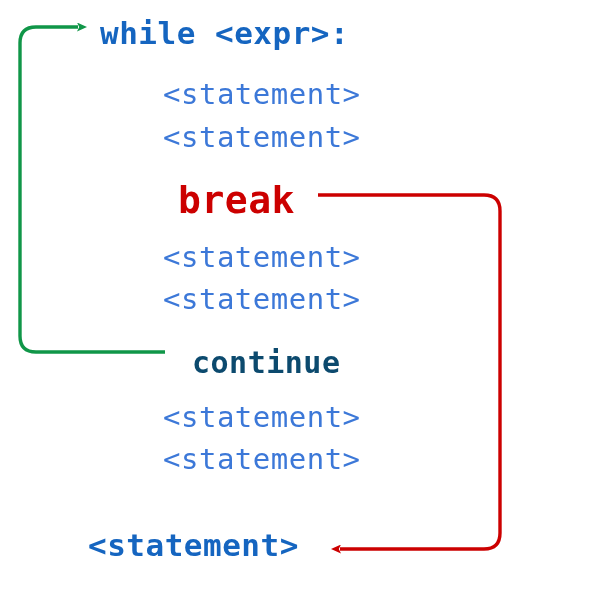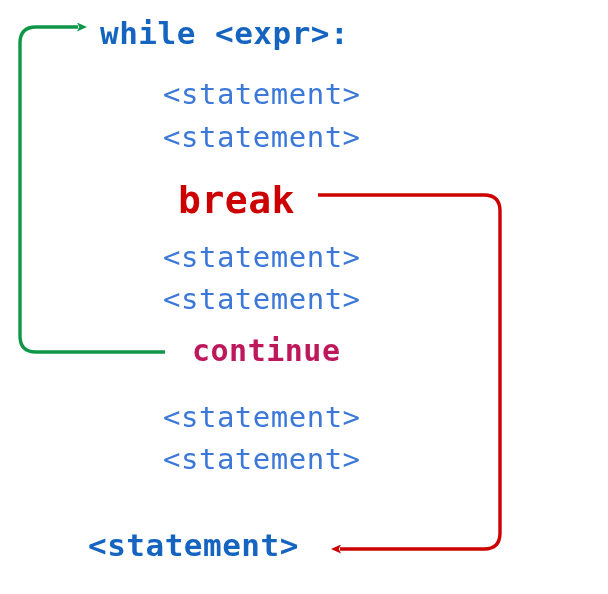--- a/index.html
+++ b/index.html
@@ -41,23 +41,24 @@
     color: #3c78d8;
     font-weight: normal;
     font-size: 29px;
   }
   .kw-break {
     color: #cc0000;
     font-weight: bold;
     font-size: 38px;
   }
   .kw-continue {
-    color: #be185d;
+    color: #0c4a6e;
     font-weight: bold;
     font-size: 30px;
+    margin-top: 12px;
   }
   .stmt-after {
     color: #1565c0;
     font-weight: bold;
     font-size: 31px;
   }
 </style>
 </head>
 <body>
 

